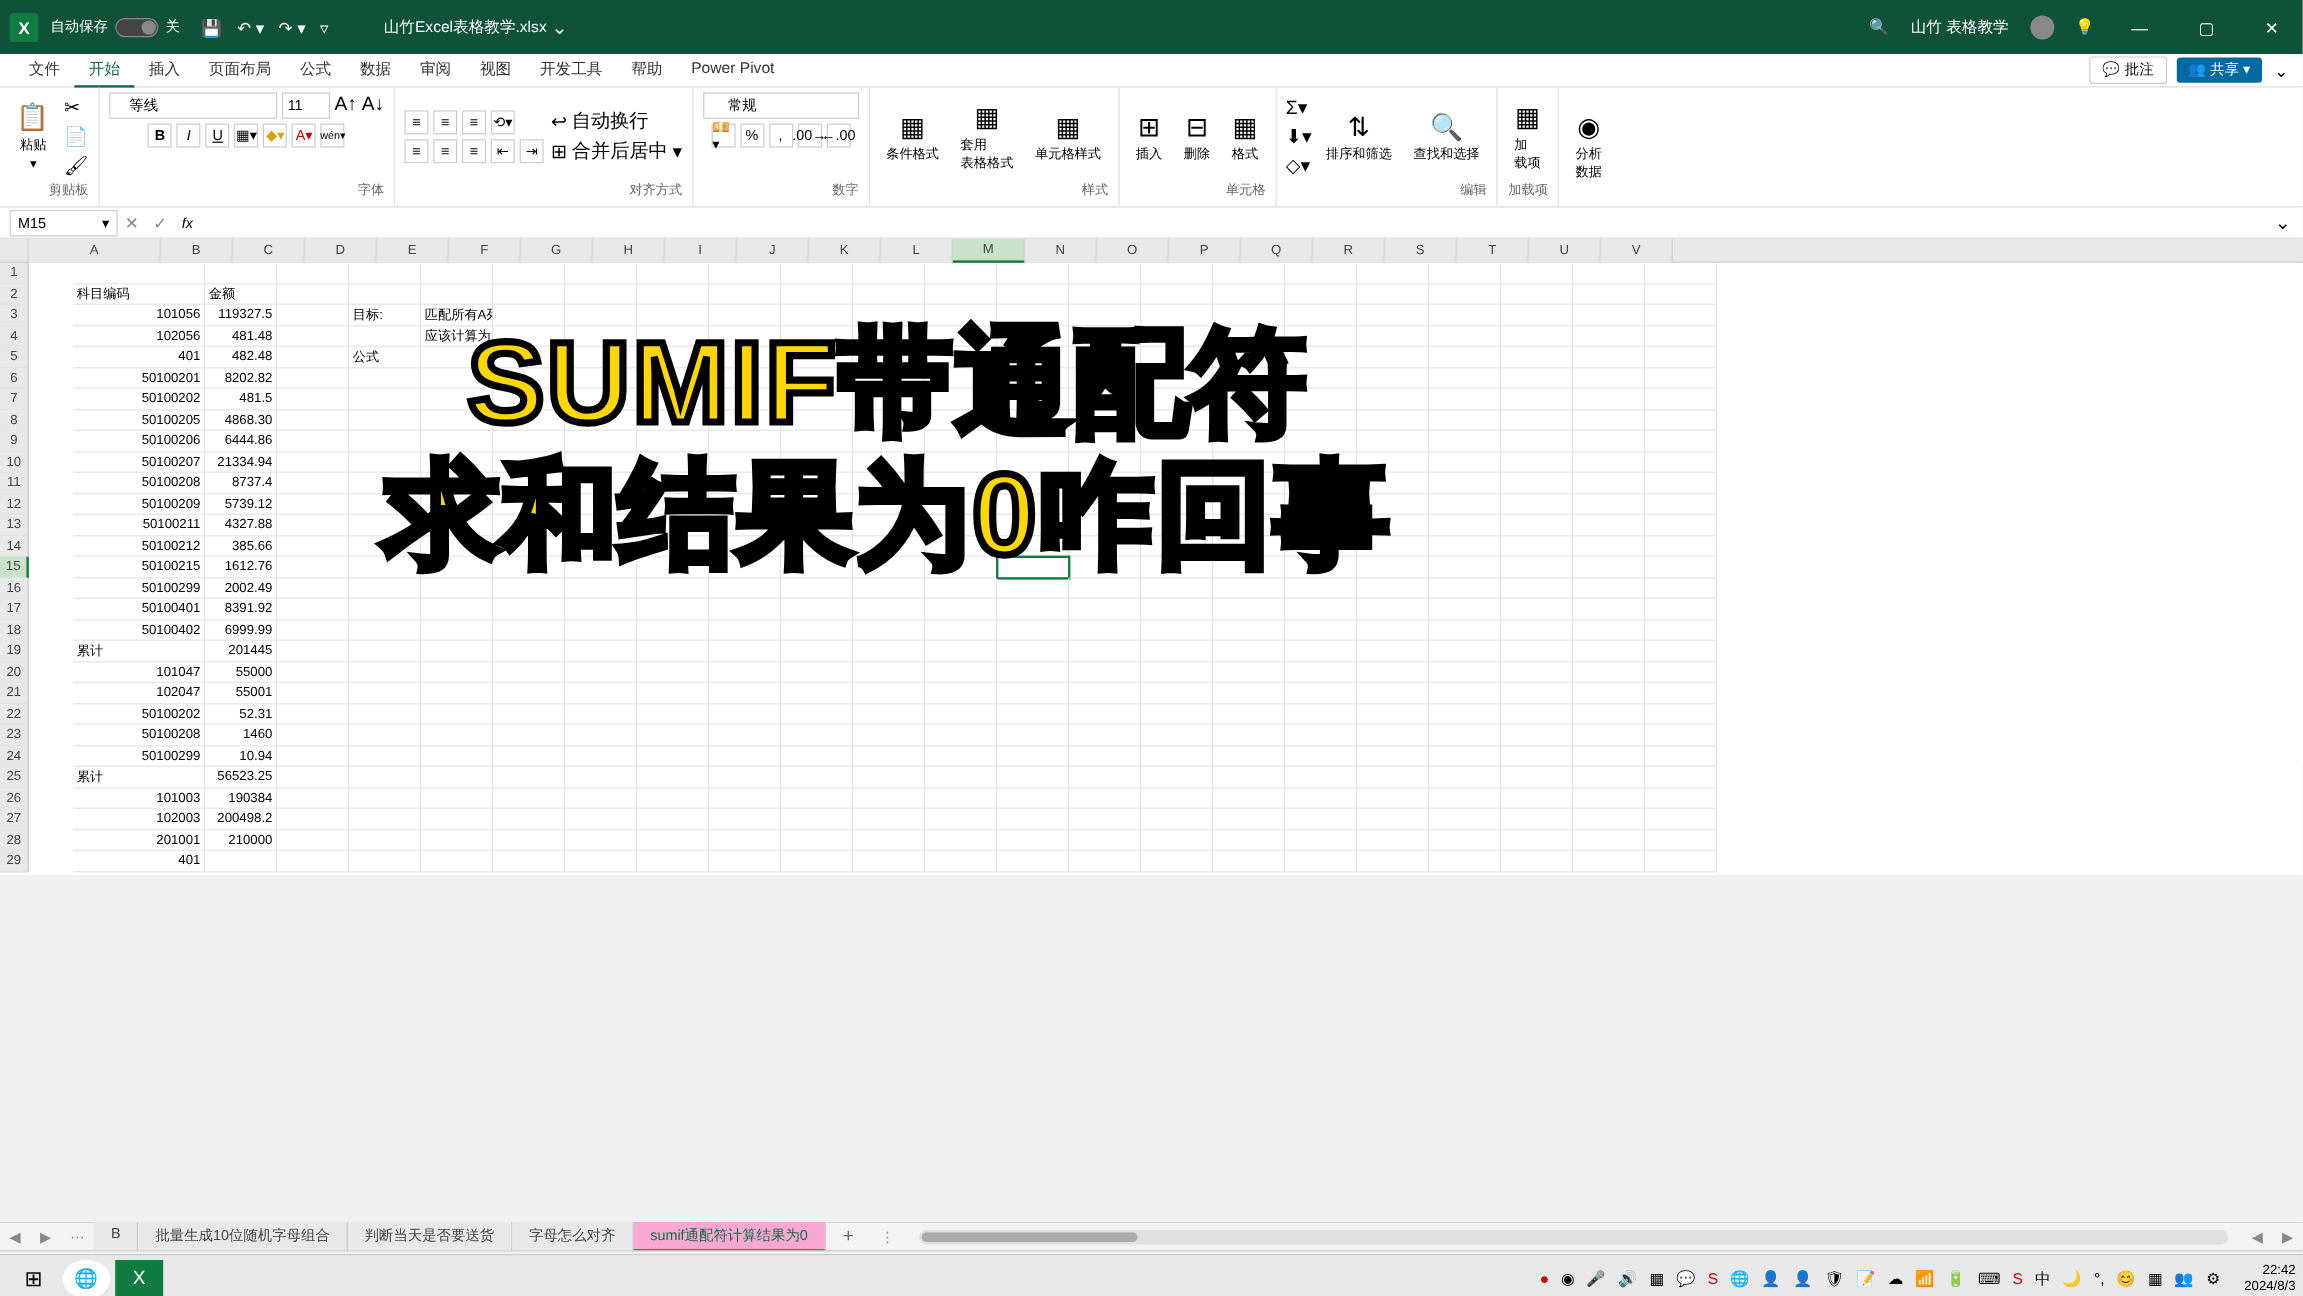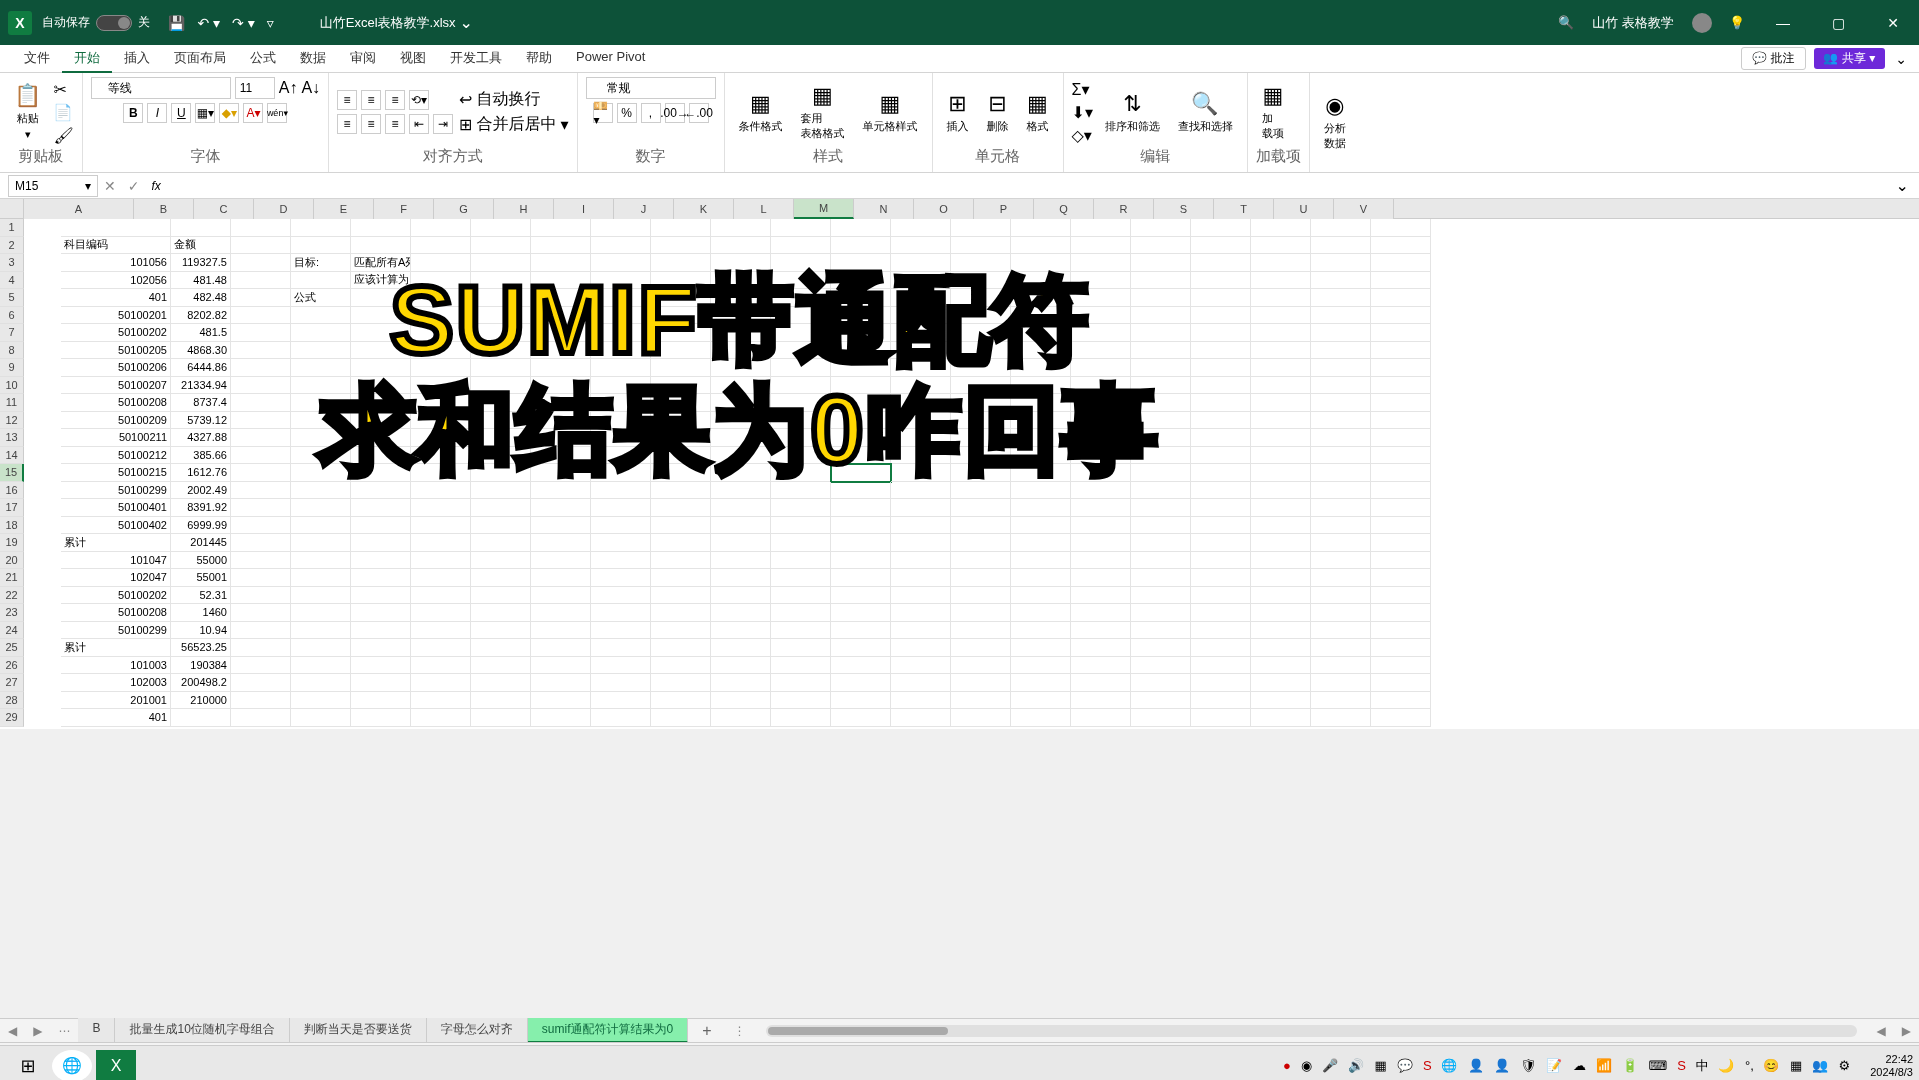--- a/index.html
+++ b/index.html
@@ -15,25 +15,25 @@
 .titlebar .spacer { flex: 1; }
 .titlebar .right-ctrl { display: flex; align-items: center; gap: 18px; font-size: 13px; }
 .titlebar .avatar { width: 20px; height: 20px; border-radius: 50%; background: #888; }
 .win-btn { padding: 0 12px; font-size: 14px; cursor: pointer; }
 
 .ribbon-tabs { height: 28px; background: #fff; display: flex; align-items: center; padding: 0 12px; border-bottom: 1px solid #d4d4d4; }
 .ribbon-tabs .tab { padding: 4px 12px; font-size: 13px; cursor: pointer; color: #333; }
 .ribbon-tabs .tab.active { color: #0f6b3f; border-bottom: 2px solid #0f6b3f; font-weight: 500; }
 .ribbon-tabs .spacer { flex: 1; }
 .ribbon-tabs .right-tab { padding: 2px 10px; border: 1px solid #ccc; border-radius: 3px; margin-left: 8px; font-size: 12px; }
-.ribbon-tabs .share-btn { background: #6d28d9; color: #fff; border: none; }
+.ribbon-tabs .share-btn { background: #0369a1; color: #fff; border: none; }
 
 .ribbon { height: 100px; background: #fff; display: flex; border-bottom: 1px solid #d4d4d4; }
 .group { border-right: 1px solid #e0e0e0; padding: 4px 8px; display: flex; flex-direction: column; justify-content: space-between; }
-.group-label { font-size: 15px; color: #666; text-align: center; padding-bottom: 2px; }
+.group-label { font-size: 11px; color: #666; text-align: right; padding-bottom: 2px; }
 .group-body { flex: 1; display: flex; align-items: center; gap: 6px; }
 .big-btn { display: flex; flex-direction: column; align-items: center; gap: 2px; font-size: 11px; padding: 4px 6px; cursor: pointer; }
 .big-btn .icon { font-size: 22px; }
 .small-icon { width: 20px; height: 20px; border: 1px solid #ccc; display: inline-flex; align-items: center; justify-content: center; font-size: 12px; cursor: pointer; }
 .font-select { width: 140px; height: 22px; border: 1px solid #ccc; font-size: 12px; padding: 0 16px; }
 .size-select { width: 40px; height: 22px; border: 1px solid #ccc; font-size: 12px; padding: 0 4px; }
 .num-select { width: 130px; height: 22px; border: 1px solid #ccc; font-size: 12px; padding: 0 20px; }
 .col { display: flex; flex-direction: column; gap: 4px; }
 .row { display: flex; gap: 4px; align-items: center; }
 
@@ -57,21 +57,21 @@
 .cell { border-right: 1px solid #e4e4e4; border-bottom: 1px solid #e4e4e4; font-size: 11px; padding: 0 3px; display: flex; align-items: center; overflow: hidden; white-space: nowrap; }
 .cell.num { justify-content: flex-end; }
 .cell.active { outline: 2px solid #107c41; outline-offset: -1px; }
 
 .overlay-text { position: absolute; top: 265px; left: 240px; width: 1000px; text-align: center; pointer-events: none; z-index: 100; }
 .overlay-text div { font-size: 96px; font-weight: 900; color: #ffd700; -webkit-text-stroke: 6px #000; line-height: 1.15; letter-spacing: 2px; font-family: "Microsoft YaHei", sans-serif; }
 
 .sheet-tabs { position: absolute; bottom: 38px; left: 0; right: 0; height: 24px; background: #f3f3f3; display: flex; align-items: center; border-top: 1px solid #ccc; font-size: 12px; }
 .sheet-nav { padding: 0 8px; color: #888; cursor: pointer; }
 .sheet-tab { padding: 3px 14px; border-right: 1px solid #ccc; cursor: pointer; color: #444; background: #e8e8e8; }
-.sheet-tab.active { background: #86efac; border-bottom: 2px solid #107c41; color: #0f6b3f; }
+.sheet-tab.active { background: #f9a8d4; border-bottom: 2px solid #107c41; color: #0f6b3f; }
 .add-sheet { padding: 0 14px; font-size: 16px; color: #666; cursor: pointer; }
 .h-scroll { flex: 1; margin: 0 12px; height: 12px; background: #e0e0e0; border-radius: 6px; position: relative; }
 .h-scroll::after { content: ""; position: absolute; left: 2px; top: 2px; width: 180px; height: 8px; background: #aaa; border-radius: 4px; }
 
 .statusbar { position: absolute; bottom: 16px; left: 0; right: 0; height: 22px; background: #f3f3f3; display: flex; align-items: center; padding: 0 12px; font-size: 11px; color: #555; border-top: 1px solid #ccc; }
 .statusbar .spacer { flex: 1; }
 .view-btn { padding: 0 6px; font-size: 14px; }
 
 .taskbar { position: absolute; bottom: -5px; left: 0; right: 0; height: 40px; background: #e8e8e8; display: flex; align-items: center; padding: 0 6px; border-top: 1px solid #ccc; }
 .task-btn { width: 40px; height: 32px; margin: 0 2px; display: flex; align-items: center; justify-content: center; cursor: pointer; }

